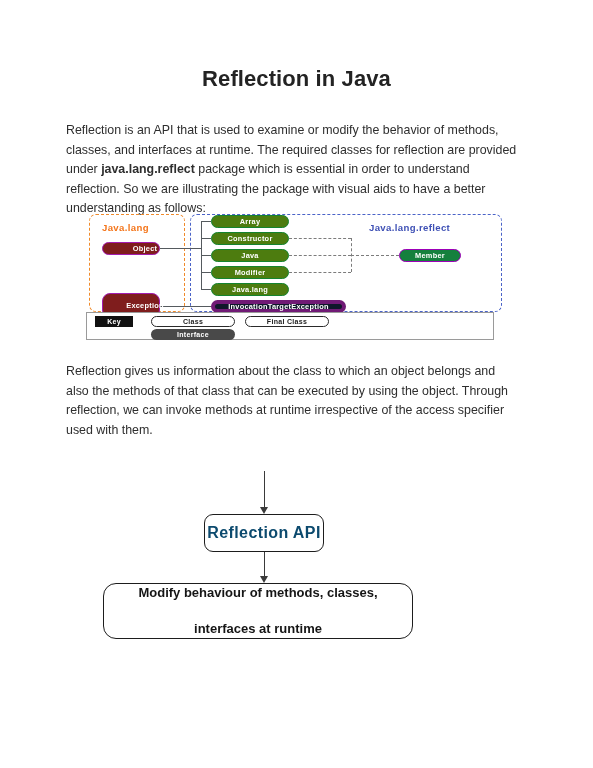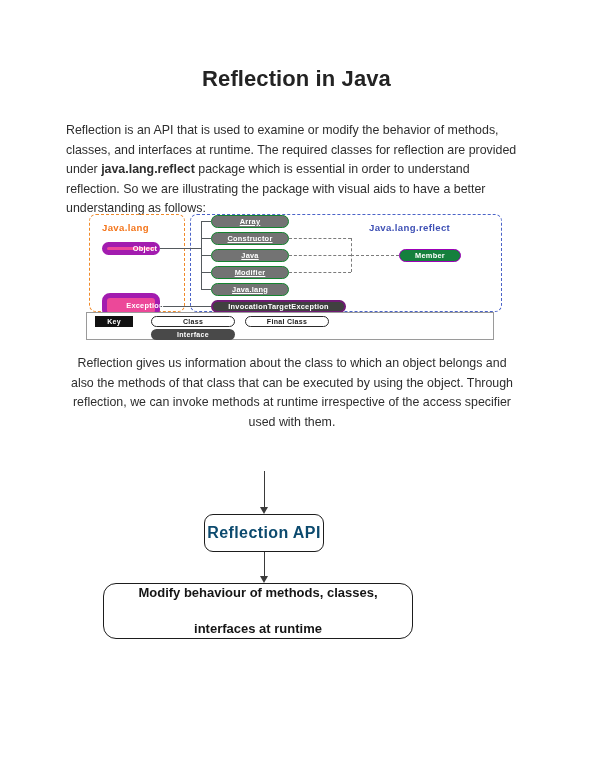--- a/index.html
+++ b/index.html
@@ -38,21 +38,21 @@
     position: absolute;
     left: 66px;
     width: 452px;
     font-size: 12.4px;
     line-height: 19.6px;
     color: #2e2e2e;
     text-align: left;
   }
   .para b { font-weight: bold; }
   #para-1 { top: 121px; }
-  #para-2 { top: 354px; text-align: center; }
+  #para-2 { top: 362px; }
   #para-3 { top: 651px; }
 
   
   .diagram {
     position: absolute;
     left: 86px;
     top: 212px;
     width: 420px;
     height: 132px;
   }
@@ -99,23 +99,23 @@
     justify-content: center;
     border-radius: 8px;
     font-size: 7.4px;
     font-weight: bold;
     letter-spacing: .25px;
     color: #ffffff;
     white-space: nowrap;
     text-align: center;
     line-height: 1;
   }
-  .node-orange { background: #ec4899; border: 5px solid #a21caf; padding-left: 28px; }
-  .node-green  { background: #737373; border: 1px solid #14842f; text-decoration: underline; }
-  .node-blue   { background: #404040; border: 2px solid #701a75; }
+  .node-orange { background: #7f1d1d; border: 1px solid #a21caf; padding-left: 28px; }
+  .node-green  { background: #4d7c0f; border: 1px solid #14842f; }
+  .node-blue   { background: #0f172a; border: 4px solid #701a75; }
   .node-purple { background: #15803d; border: 1px solid #9d00b8; }
 
   #node-object    { left: 16px;  top: 30px;  width: 58px; height: 13px; }
   #node-exception { left: 16px;  top: 81px;  width: 58px; height: 25px; }
 
   #node-array       { left: 125px; top: 3px;  width: 78px; height: 13px; }
   #node-constructor { left: 125px; top: 20px; width: 78px; height: 13px; }
   #node-field       { left: 125px; top: 37px; width: 78px; height: 13px; }
   #node-modifier    { left: 125px; top: 54px; width: 78px; height: 13px; }
   #node-javalang    { left: 125px; top: 71px; width: 78px; height: 13px; }

